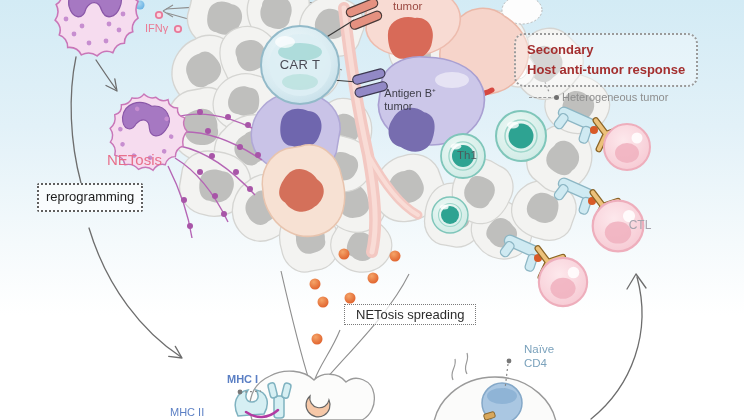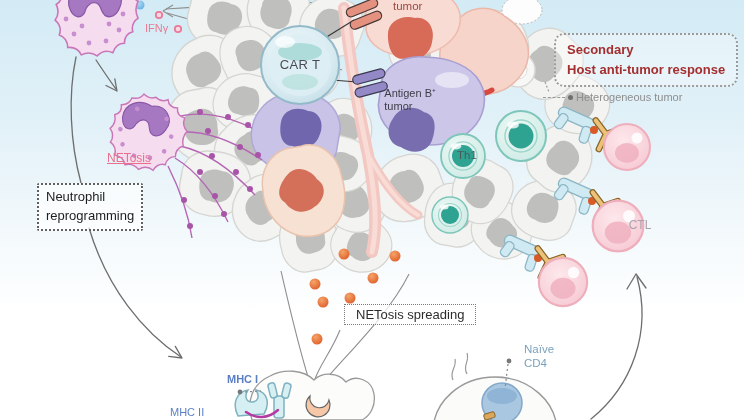--- a/index.html
+++ b/index.html
@@ -22,21 +22,21 @@
   .neutnuc{fill:#a678c2;stroke:#8a57a8;stroke-width:1;}
   .gran{fill:#c78ed0;}
   .mhc{fill:#d6eff3;stroke:#7fb2c0;stroke-width:1.5;}
   .abOut{stroke:#8a6426;stroke-width:6.5;fill:none;stroke-linecap:round;stroke-linejoin:round;}
   .abGold{stroke:#ecc17a;stroke-width:4;fill:none;stroke-linecap:round;stroke-linejoin:round;}
 
   
   .box-dotted{border:2px dotted #5f5f5f;background:rgba(255,255,255,.65);color:#1e1e1e;
     font-size:13px;line-height:1.45;padding:3px 7px;border-radius:2px;}
   .box-secondary{border:2px dotted #9a9a9a;border-radius:10px;color:#a42f2f;font-weight:bold;
-    font-size:13px;line-height:1.55;padding:5px 11px;background:rgba(255,255,255,.35);margin-left:40px;}
+    font-size:13px;line-height:1.55;padding:5px 11px;background:rgba(255,255,255,.35);}
   .box-antigen{border:1.6px dotted #7a7a7a;color:#2d2d2d;font-size:13px;padding:2px 11px;
     background:rgba(255,255,255,.75);}
   .hetero{display:flex;align-items:center;gap:3px;color:#8e8e8e;font-size:11px;}
   .hetero .dash{width:22px;border-top:1.6px dashed #9a9a9a;}
   .hetero .dot{width:5px;height:5px;border-radius:50%;background:#6f6f6f;}
 </style>
 </head>
 <body>
 
 <div id="stage">
@@ -333,42 +333,41 @@
   </g>
   <g>
     <circle cx="240" cy="392" r="2.4" fill="#777777"></circle>
     <path d="M245,392 L261,391" stroke="#888888" stroke-width="1.2" stroke-dasharray="2,3" fill="none"></path>
   </g>
   <path d="M545,82 L549,92" stroke="#999999" stroke-width="1.2" stroke-dasharray="2,2" fill="none"></path>
 </svg>
 
 <div class="lbl" style="left:145px;top:22px;font-size:11px;color:#ea7b95;">IFNγ</div>
 
-<div class="lbl" style="left:107px;top:151px;font-size:12px;color:#e8708c;text-decoration:underline;">NETosis</div>
+<div class="lbl" style="left:107px;top:151px;font-size:15px;color:#e8708c;">NETosis</div>
 
 <div class="lbl box-dotted" style="left:37px;top:183px;">
-  <div>Neutrophil</div>
   <div>reprogramming</div>
 </div>
 
 <div class="lbl" style="left:393px;top:0px;font-size:11.5px;color:#9c4a42;">tumor</div>
 
 <div class="lbl" style="left:300px;top:57px;transform:translateX(-50%);font-size:13px;color:#4b4b55;letter-spacing:.3px;">CAR T</div>
 
 <div class="lbl" style="left:410px;top:87px;transform:translateX(-50%);font-size:11px;color:#3d3d48;text-align:left;line-height:1.18;">
   <div>Antigen B⁺</div>
   <div>tumor</div>
 </div>
 
 <div class="lbl box-secondary" style="left:514px;top:33px;">
   <div>Secondary</div>
   <div>Host anti-tumor response</div>
 </div>
 
-<div class="lbl hetero" style="left:543px;top:91px;justify-content:flex-end;">
+<div class="lbl hetero" style="left:529px;top:91px;justify-content:flex-end;">
   <span class="dash"></span>
   <span class="dot"></span>
   <span>Heterogeneous tumor</span>
 </div>
 
 <div class="lbl" style="left:461px;top:149px;transform:translateX(-50%);font-size:11.5px;color:#4c5a5c;font-weight:500;padding-left:12px;">Th1</div>
 
 <div class="lbl" style="left:640px;top:218px;transform:translateX(-50%);font-size:12px;color:#a7a3ad;">CTL</div>
 
 <div class="lbl box-antigen" style="left:344px;top:304px;">NETosis spreading</div>

